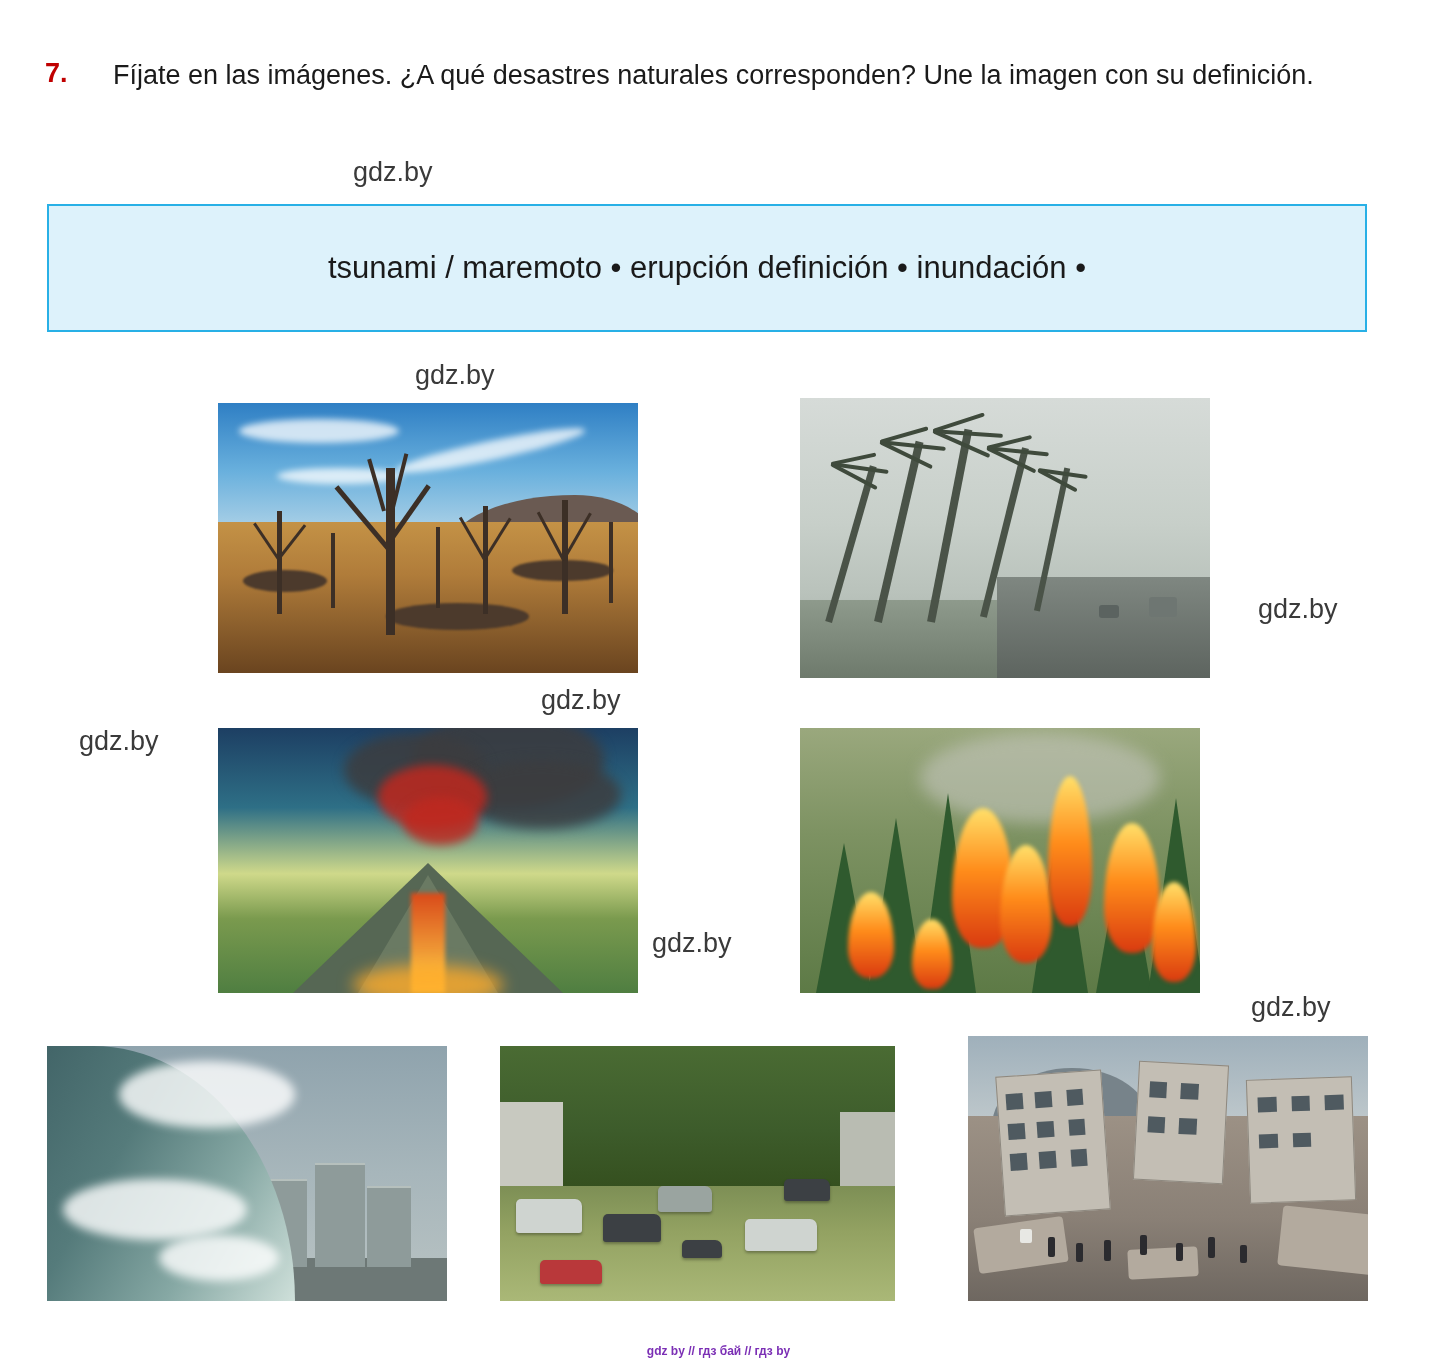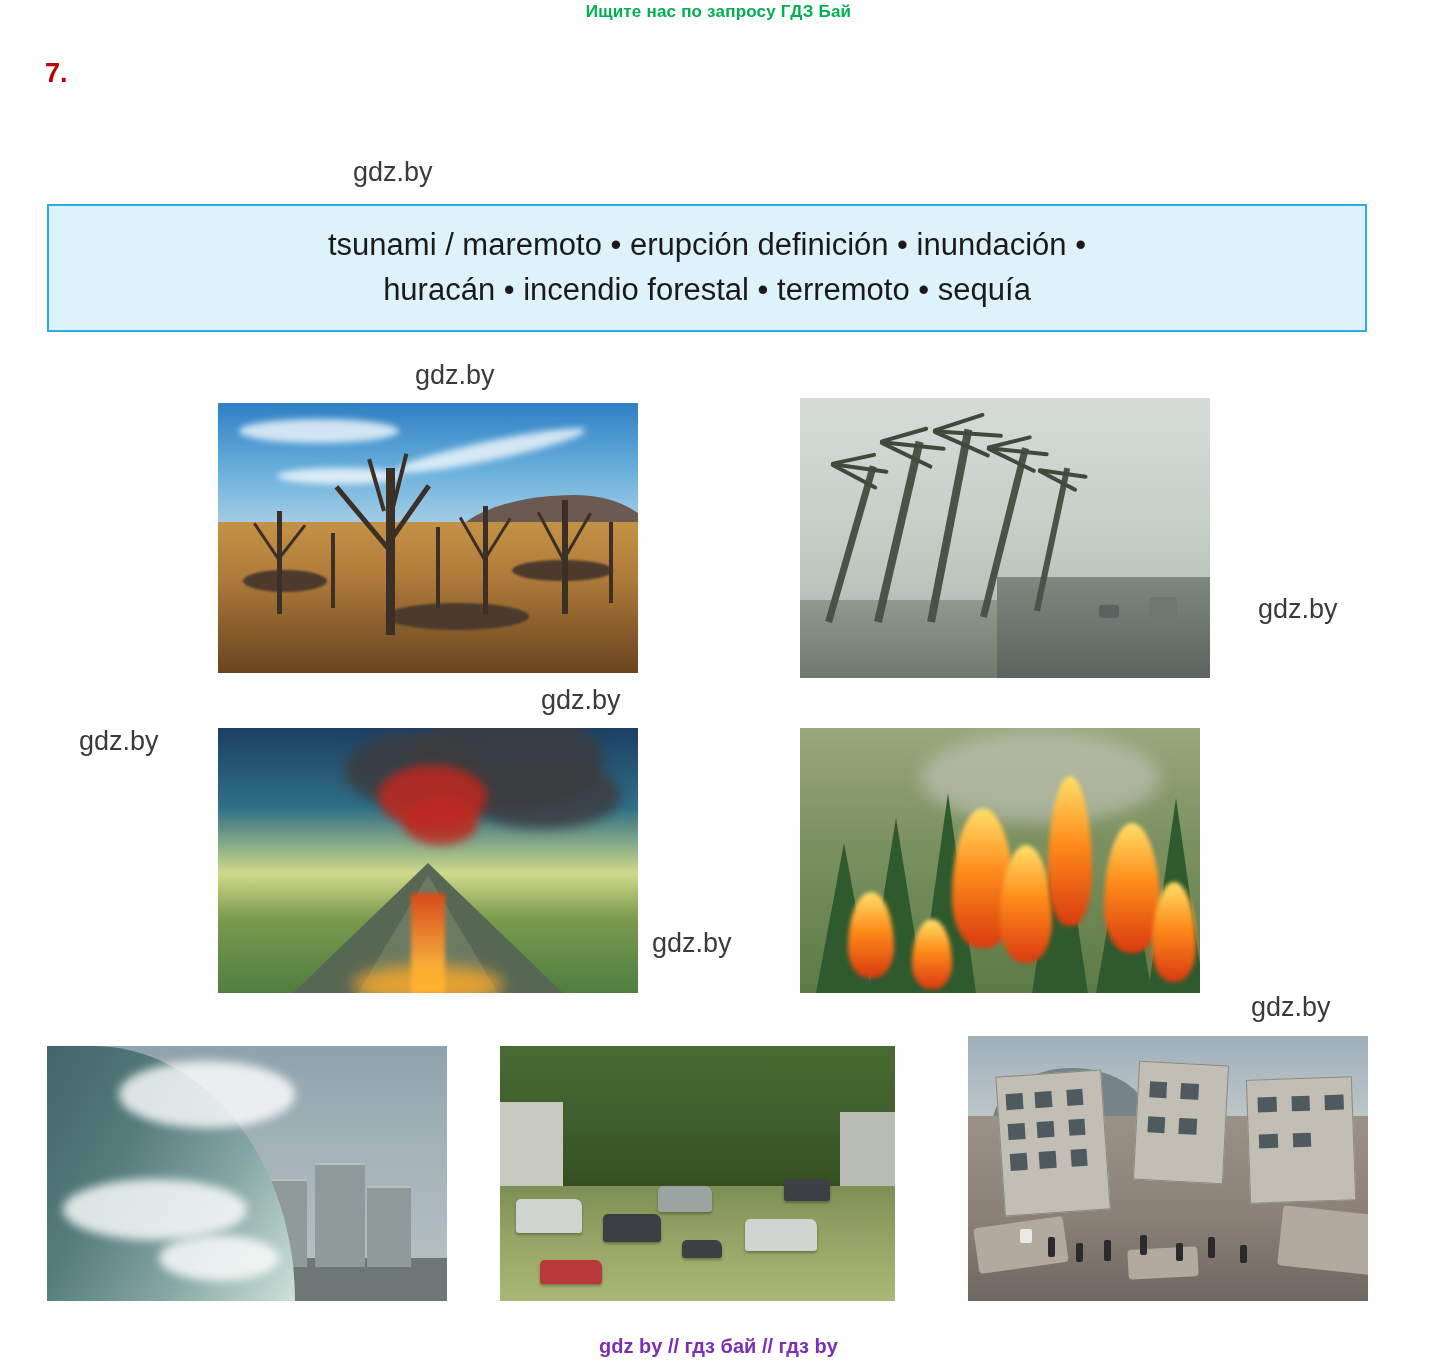--- a/index.html
+++ b/index.html
@@ -270,39 +270,38 @@
   .ph-quake .person {
     position: absolute; background: #2b2b2f; border-radius: 2px;
   }
   
   .footer {
     position: absolute;
     left: 0;
     bottom: 14px;
     width: 1437px;
     text-align: center;
-    font-size: 20px;
+    font-size: 12px;
     font-weight: bold;
     color: #7b2fb5;
   }
 </style>
 </head>
 <body>
 
 <div class="page">
 
-  <div class="top-banner">Ищите нас по запросу ГДЗ Бай</div>
 
   <div class="ex-number">7.</div>
+  <div class="ex-text">Fíjate en las imágenes. ¿A qué desastres naturales corresponden? Une la imagen con su definición.</div>
 
   <div class="wm" style="left:353px; top:157px;">gdz.by</div>
 
   <div class="word-box">
     <div class="word-line">tsunami / maremoto  •  erupción definición  •  inundación  •</div>
-    <div class="word-line">huracán  •  incendio forestal  •  terremoto  •  sequía</div>
   </div>
 
   <div class="wm" style="left:415px; top:360px;">gdz.by</div>
   <div class="wm" style="left:1081px; top:408px;">gdz.by</div>
   <div class="wm" style="left:1258px; top:594px;">gdz.by</div>
   <div class="wm" style="left:541px; top:685px;">gdz.by</div>
   <div class="wm" style="left:79px; top:726px;">gdz.by</div>
   <div class="wm" style="left:652px; top:928px;">gdz.by</div>
   <div class="wm" style="left:1251px; top:992px;">gdz.by</div>
   <div class="wm" style="left:236px; top:1103px;">gdz.by</div>

